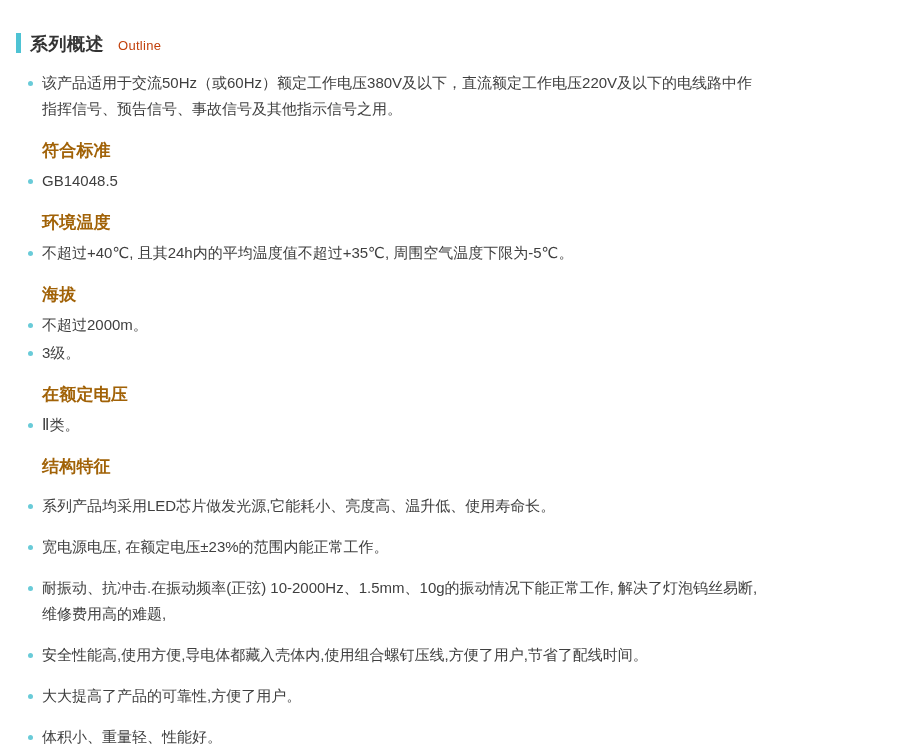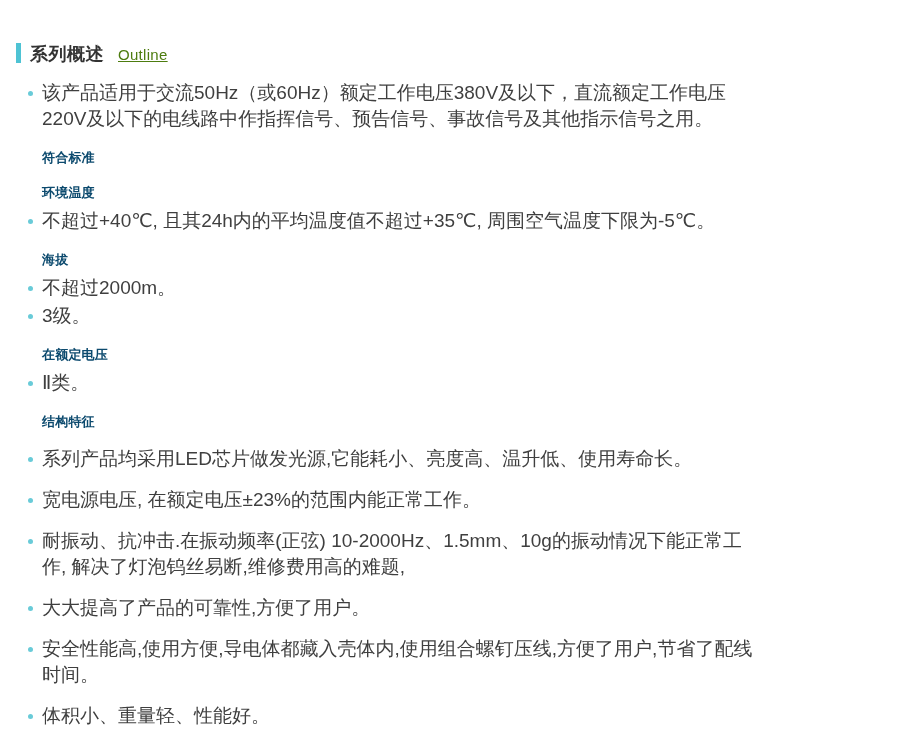--- a/index.html
+++ b/index.html
@@ -12,21 +12,21 @@
     background: #ffffff;
     font-family: "Liberation Sans", "DejaVu Sans", sans-serif;
     color: #3e3e3e;
     -webkit-font-smoothing: antialiased;
   }
   .page {
     position: relative;
     width: 788px;
     height: 753px;
     box-sizing: border-box;
-    padding: 40px 30px 0 10px;
+    padding: 30px 30px 0 10px;
   }
 
   
   .section-header {
     display: flex;
     align-items: baseline;
     margin: 0 0 14px 6px;
   }
   .header-bar {
     width: 5px;
@@ -37,51 +37,50 @@
     top: 3px;
     flex: 0 0 auto;
   }
   .header-title-cn {
     font-size: 18px;
     font-weight: bold;
     color: #333333;
     letter-spacing: 0.5px;
   }
   .header-title-en {
-    font-size: 15px;
-    color: #4d7c0f;
+    font-size: 13px;
+    color: #c2410c;
     margin-left: 14px;
     font-weight: normal;
     letter-spacing: 0.3px;
-    text-decoration: underline;
   }
 
   
   .content {
     margin-left: 16px;
   }
   .block {
     margin-bottom: 2px;
   }
   .block-title {
-    font-size: 13px;
+    font-size: 17px;
     font-weight: bold;
-    color: #0c4a6e;
+    color: #a16207;
     margin: 17px 0 6px 16px;
     letter-spacing: 0.2px;
   }
   ul.bullet-list {
     list-style: none;
     margin: 0;
     padding: 0;
   }
   ul.bullet-list li {
     position: relative;
     padding-left: 16px;
-    font-size: 19px;
+    font-size: 15px;
     line-height: 26px;
     color: #3f3f3f;
     margin-bottom: 1px;
   }
   ul.bullet-list li::before {
     content: "";
     position: absolute;
     left: 2px;
     top: 11px;
     width: 5px;
@@ -109,20 +108,23 @@
   </div>
 
   <div class="content">
 
     <ul class="bullet-list intro">
       <li>该产品适用于交流50Hz（或60Hz）额定工作电压380V及以下，直流额定工作电压220V及以下的电线路中作指挥信号、预告信号、事故信号及其他指示信号之用。</li>
     </ul>
 
     <div class="block">
       <div class="block-title">符合标准</div>
+      <ul class="bullet-list">
+        <li>GB14048.5</li>
+      </ul>
     </div>
 
     <div class="block">
       <div class="block-title">环境温度</div>
       <ul class="bullet-list">
         <li>不超过+40℃, 且其24h内的平均温度值不超过+35℃, 周围空气温度下限为-5℃。</li>
       </ul>
     </div>
 
     <div class="block">
@@ -145,21 +147,21 @@
         <li>Ⅱ类。</li>
       </ul>
     </div>
 
     <div class="block">
       <div class="block-title">结构特征</div>
       <ul class="bullet-list features">
         <li>系列产品均采用LED芯片做发光源,它能耗小、亮度高、温升低、使用寿命长。</li>
         <li>宽电源电压, 在额定电压±23%的范围内能正常工作。</li>
         <li>耐振动、抗冲击.在振动频率(正弦) 10-2000Hz、1.5mm、10g的振动情况下能正常工作, 解决了灯泡钨丝易断,维修费用高的难题,</li>
+        <li>安全性能高,使用方便,导电体都藏入壳体内,使用组合螺钉压线,方便了用户,节省了配线时间。</li>
         <li>大大提高了产品的可靠性,方便了用户。</li>
-        <li>安全性能高,使用方便,导电体都藏入壳体内,使用组合螺钉压线,方便了用户,节省了配线时间。</li>
         <li>体积小、重量轻、性能好。</li>
 
       </ul>
     </div>
 
   </div>
 </div>
 
 </body></html>

